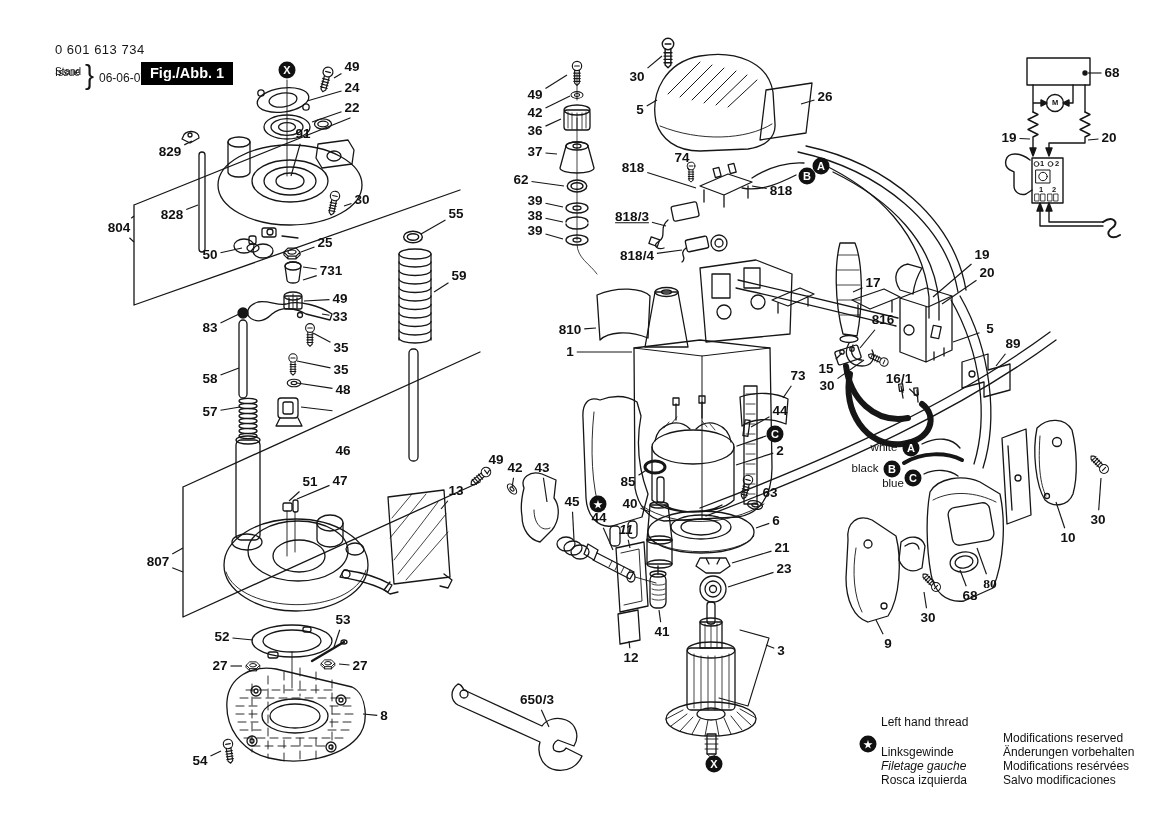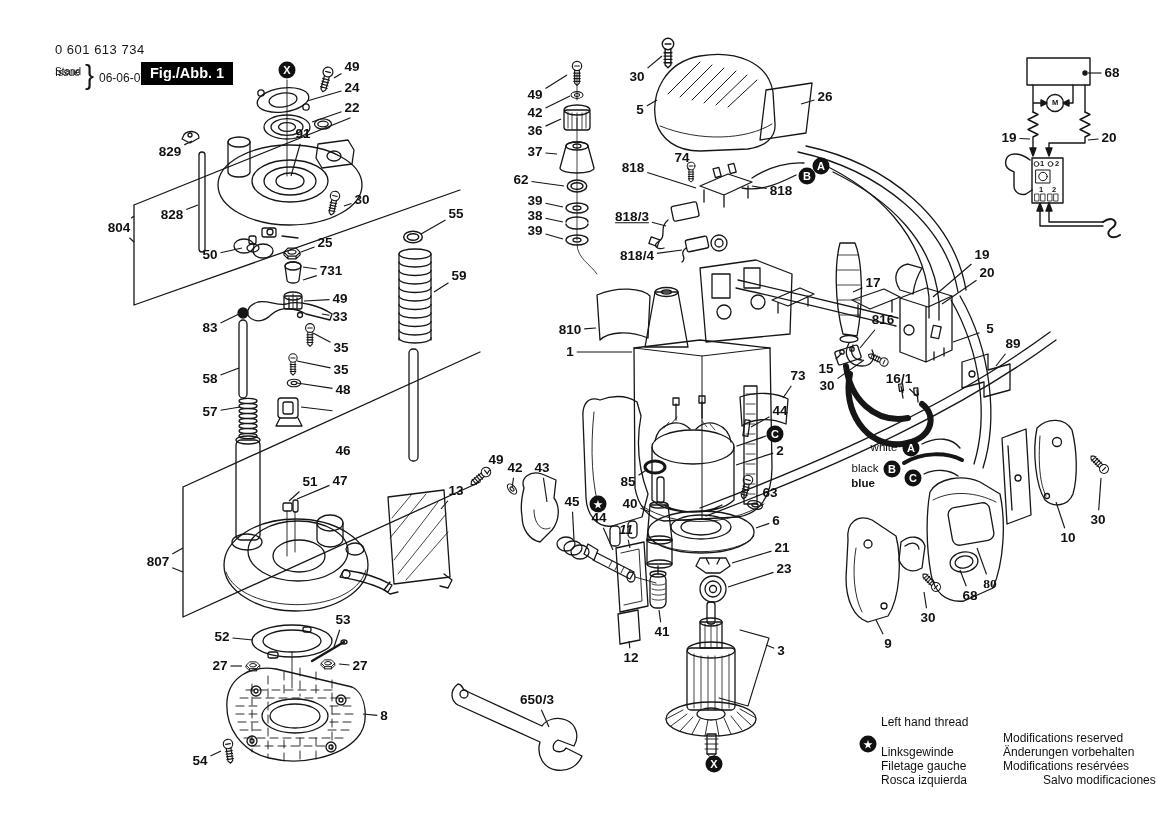--- a/index.html
+++ b/index.html
@@ -681,27 +681,27 @@
     <div class="marker circle" style="left: 821px; top: 166px;">A</div>
     <div class="marker circle" style="left: 807px; top: 176px;">B</div>
     <div class="marker circle" style="left: 775px; top: 434px;">C</div>
     <div class="marker circle" style="left: 911px; top: 448px;">A</div>
     <div class="marker circle" style="left: 892px; top: 469px;">B</div>
     <div class="marker circle" style="left: 913px; top: 478px;">C</div>
     <div class="marker star" style="left: 598px; top: 504px;">★</div>
     <div class="marker star" style="left: 868px; top: 744px;">★</div>
     <div class="lbl wire" style="left: 884px; top: 448px;">white</div>
     <div class="lbl wire" style="left: 865px; top: 469px;">black</div>
-    <div class="lbl wire" style="left: 863px; top: 484px; font-weight: bold;">blue</div>
+    <div class="lbl wire" style="left: 893px; top: 484px;">blue</div>
     <div class="lbl tiny" style="left: 1055px; top: 103px;">M</div>
     <div class="lbl tiny" style="left: 1042px; top: 164px;">1</div>
     <div class="lbl tiny" style="left: 1057px; top: 164px;">2</div>
     <div class="lbl tiny" style="left: 1041px; top: 190px;">1</div>
     <div class="lbl tiny" style="left: 1054px; top: 190px;">2</div>
     <div class="lbl legend" style="left: 881px; top: 722px;">Left hand thread</div>
     <div class="lbl legend" style="left: 881px; top: 752px;">Linksgewinde</div>
-    <div class="lbl legend" style="left: 881px; top: 766px;">Filetage gauche</div>
+    <div class="lbl legend" style="left: 881px; top: 766px; font-style: italic;">Filetage gauche</div>
     <div class="lbl legend" style="left: 881px; top: 780px;">Rosca izquierda</div>
     <div class="lbl legend" style="left: 1003px; top: 738px;">Modifications reserved</div>
     <div class="lbl legend" style="left: 1003px; top: 752px;">Änderungen vorbehalten</div>
     <div class="lbl legend" style="left: 1003px; top: 766px;">Modifications resérvées</div>
-    <div class="lbl legend" style="left: 1003px; top: 780px; margin-left: 40px;">Salvo modificaciones</div>
+    <div class="lbl legend" style="left: 1003px; top: 780px;">Salvo modificaciones</div>
   </div>
 
 </body></html>

